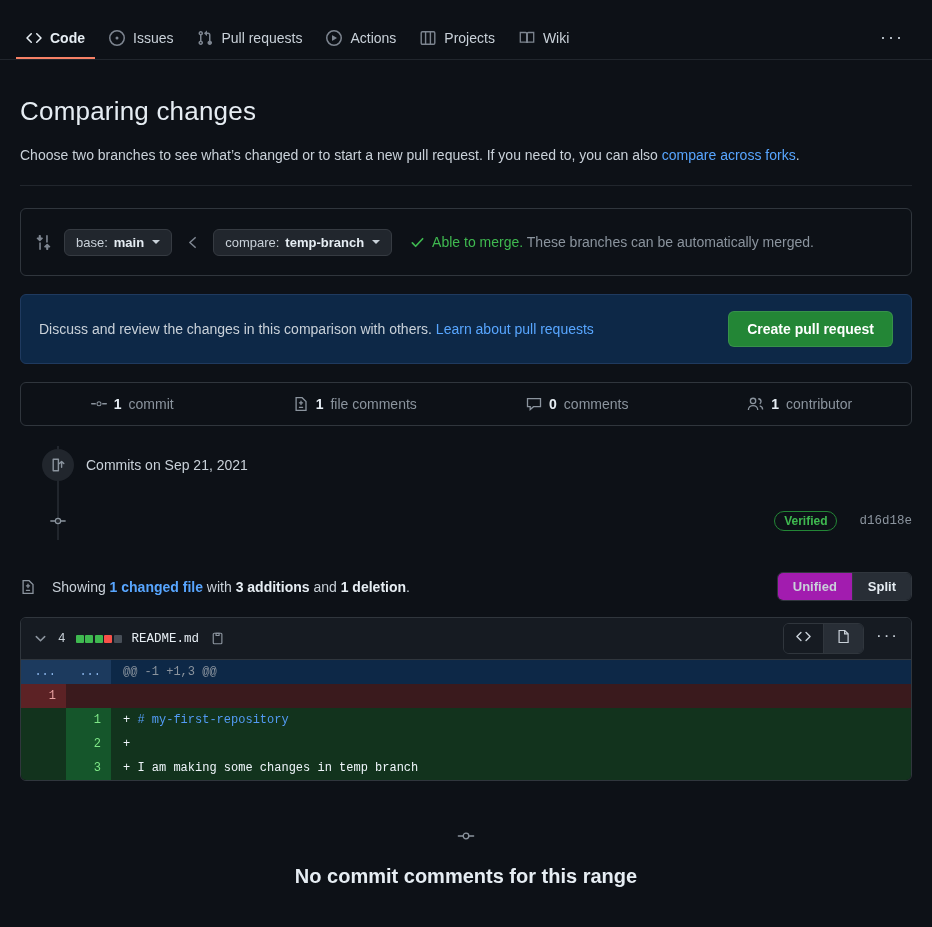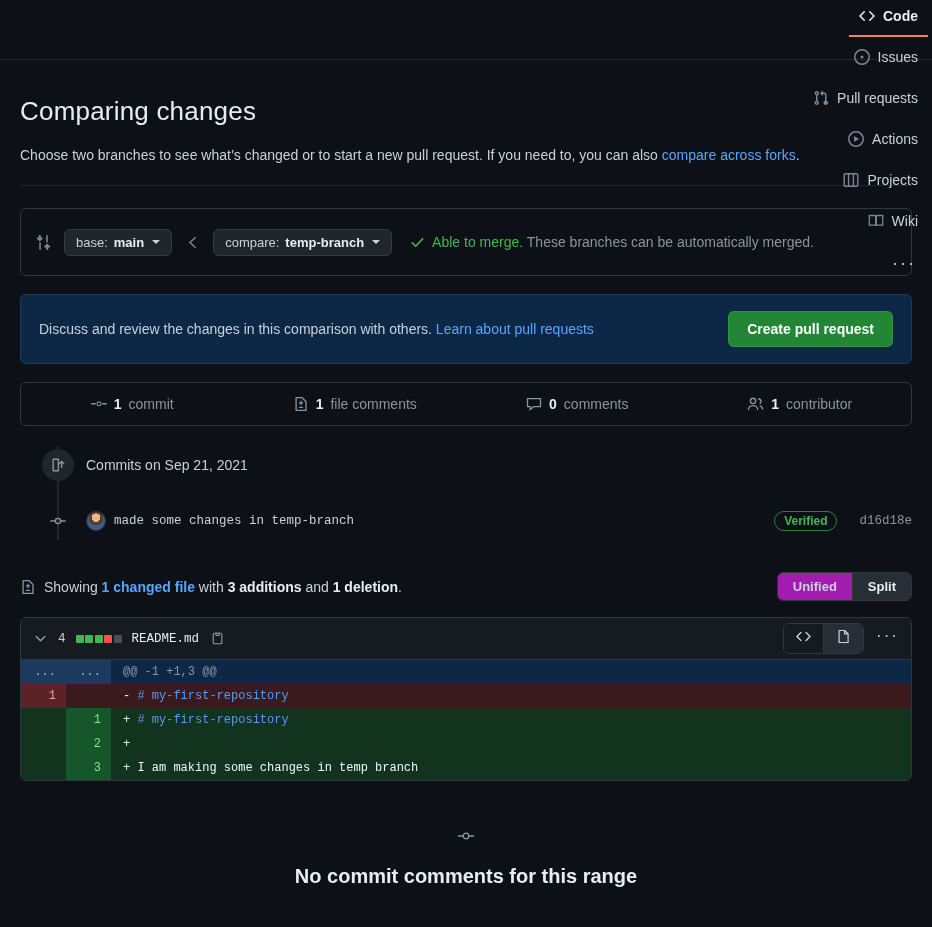--- a/index.html
+++ b/index.html
@@ -8,24 +8,23 @@
     background: #0d1117;
     font-family: "Liberation Sans", sans-serif;
     color: #c9d1d9;
     overflow: hidden;
   }
   .mono { font-family: "Liberation Mono", monospace; }
 
   
   .repo-nav {
     display: flex; align-items: flex-end;
-    height: 60px; padding: 0 4px;
+    height: 60px; padding: 0 16px;
     border-bottom: 1px solid #21262d;
     gap: 4px;
-    flex-direction: column;
   }
   .nav-item {
     display: flex; align-items: center; gap: 8px;
     padding: 8px 10px 11px 10px;
     font-size: 14px; color: #c9d1d9;
     border-bottom: 2px solid transparent;
     cursor: pointer; white-space: nowrap;
   }
   .nav-item.active { font-weight: 600; color: #e6edf3; border-bottom-color: #f78166; }
   .nav-item .ico { display: flex; color: #7d8590; }
@@ -111,21 +110,21 @@
   .commit-msg { font-size: 12.5px; color: #c9d1d9; }
   .commit-right { margin-left: auto; display: flex; align-items: center; gap: 22px; }
   .verified {
     border: 1px solid #238636; color: #3fb950; border-radius: 20px;
     font-size: 12px; font-weight: 600; padding: 2px 9px; cursor: pointer;
   }
   .sha { font-size: 12.5px; color: #8b949e; cursor: pointer; }
 
   
   .showing-row { display: flex; align-items: center; margin-top: 32px; }
-  .showing { display: flex; align-items: center; gap: 8px; font-size: 14px; color: #c9d1d9; }
+  .showing { display: flex; align-items: center; gap: 16px; font-size: 14px; color: #c9d1d9; }
   .showing .ico { color: #8b949e; display: flex; }
   .showing a { color: #58a6ff; text-decoration: none; font-weight: 600; }
   .showing b { font-weight: 600; color: #e6edf3; }
   .seg { margin-left: auto; display: flex; border: 1px solid #30363d; border-radius: 6px; overflow: hidden; }
   .seg div {
     padding: 6px 15px; font-size: 13px; font-weight: 600; color: #c9d1d9;
     background: #a21caf; cursor: pointer;
   }
   .seg div + div { border-left: 1px solid #30363d; }
   .seg div.on { background: #282e36; color: #e6edf3; }
@@ -345,24 +344,20 @@
       <span class="tl-date">Commits on Sep 21, 2021</span>
     </div>
 
     <div class="tl-row tl-commit">
       <span class="tl-dot">
         <svg width="16" height="16" viewBox="0 0 16 16" fill="none" stroke="currentColor" stroke-width="1.3">
             <circle cx="8" cy="8" r="2.6"></circle>
             <path d="M0.8 8h4.6M10.6 8h4.6" stroke-linecap="round"></path>
           </svg>
       </span>
-      <div class="commit-main">
-        <span class="avatar"></span>
-        <span class="commit-msg mono">made some changes in temp-branch</span>
-      </div>
       <div class="commit-right">
         <span class="verified">Verified</span>
         <span class="sha mono">d16d18e</span>
       </div>
     </div>
   </div>
 
   <div class="showing-row">
     <div class="showing">
       <span class="ico">
@@ -429,21 +424,20 @@
 
       <div class="dline dl-hunk">
         <span class="gut">...</span>
         <span class="gut">...</span>
         <span class="code">@@ -1 +1,3 @@</span>
       </div>
 
       <div class="dline dl-del">
         <span class="gut">1</span>
         <span class="gut"></span>
-        <span class="code"><span>- </span><span class="md-head"># my-first-repository</span><span></span></span>
       </div>
 
       <div class="dline dl-add">
         <span class="gut"></span>
         <span class="gut">1</span>
         <span class="code"><span>+ </span><span class="md-head"># my-first-repository</span><span></span></span>
       </div>
 
       <div class="dline dl-add">
         <span class="gut"></span>

